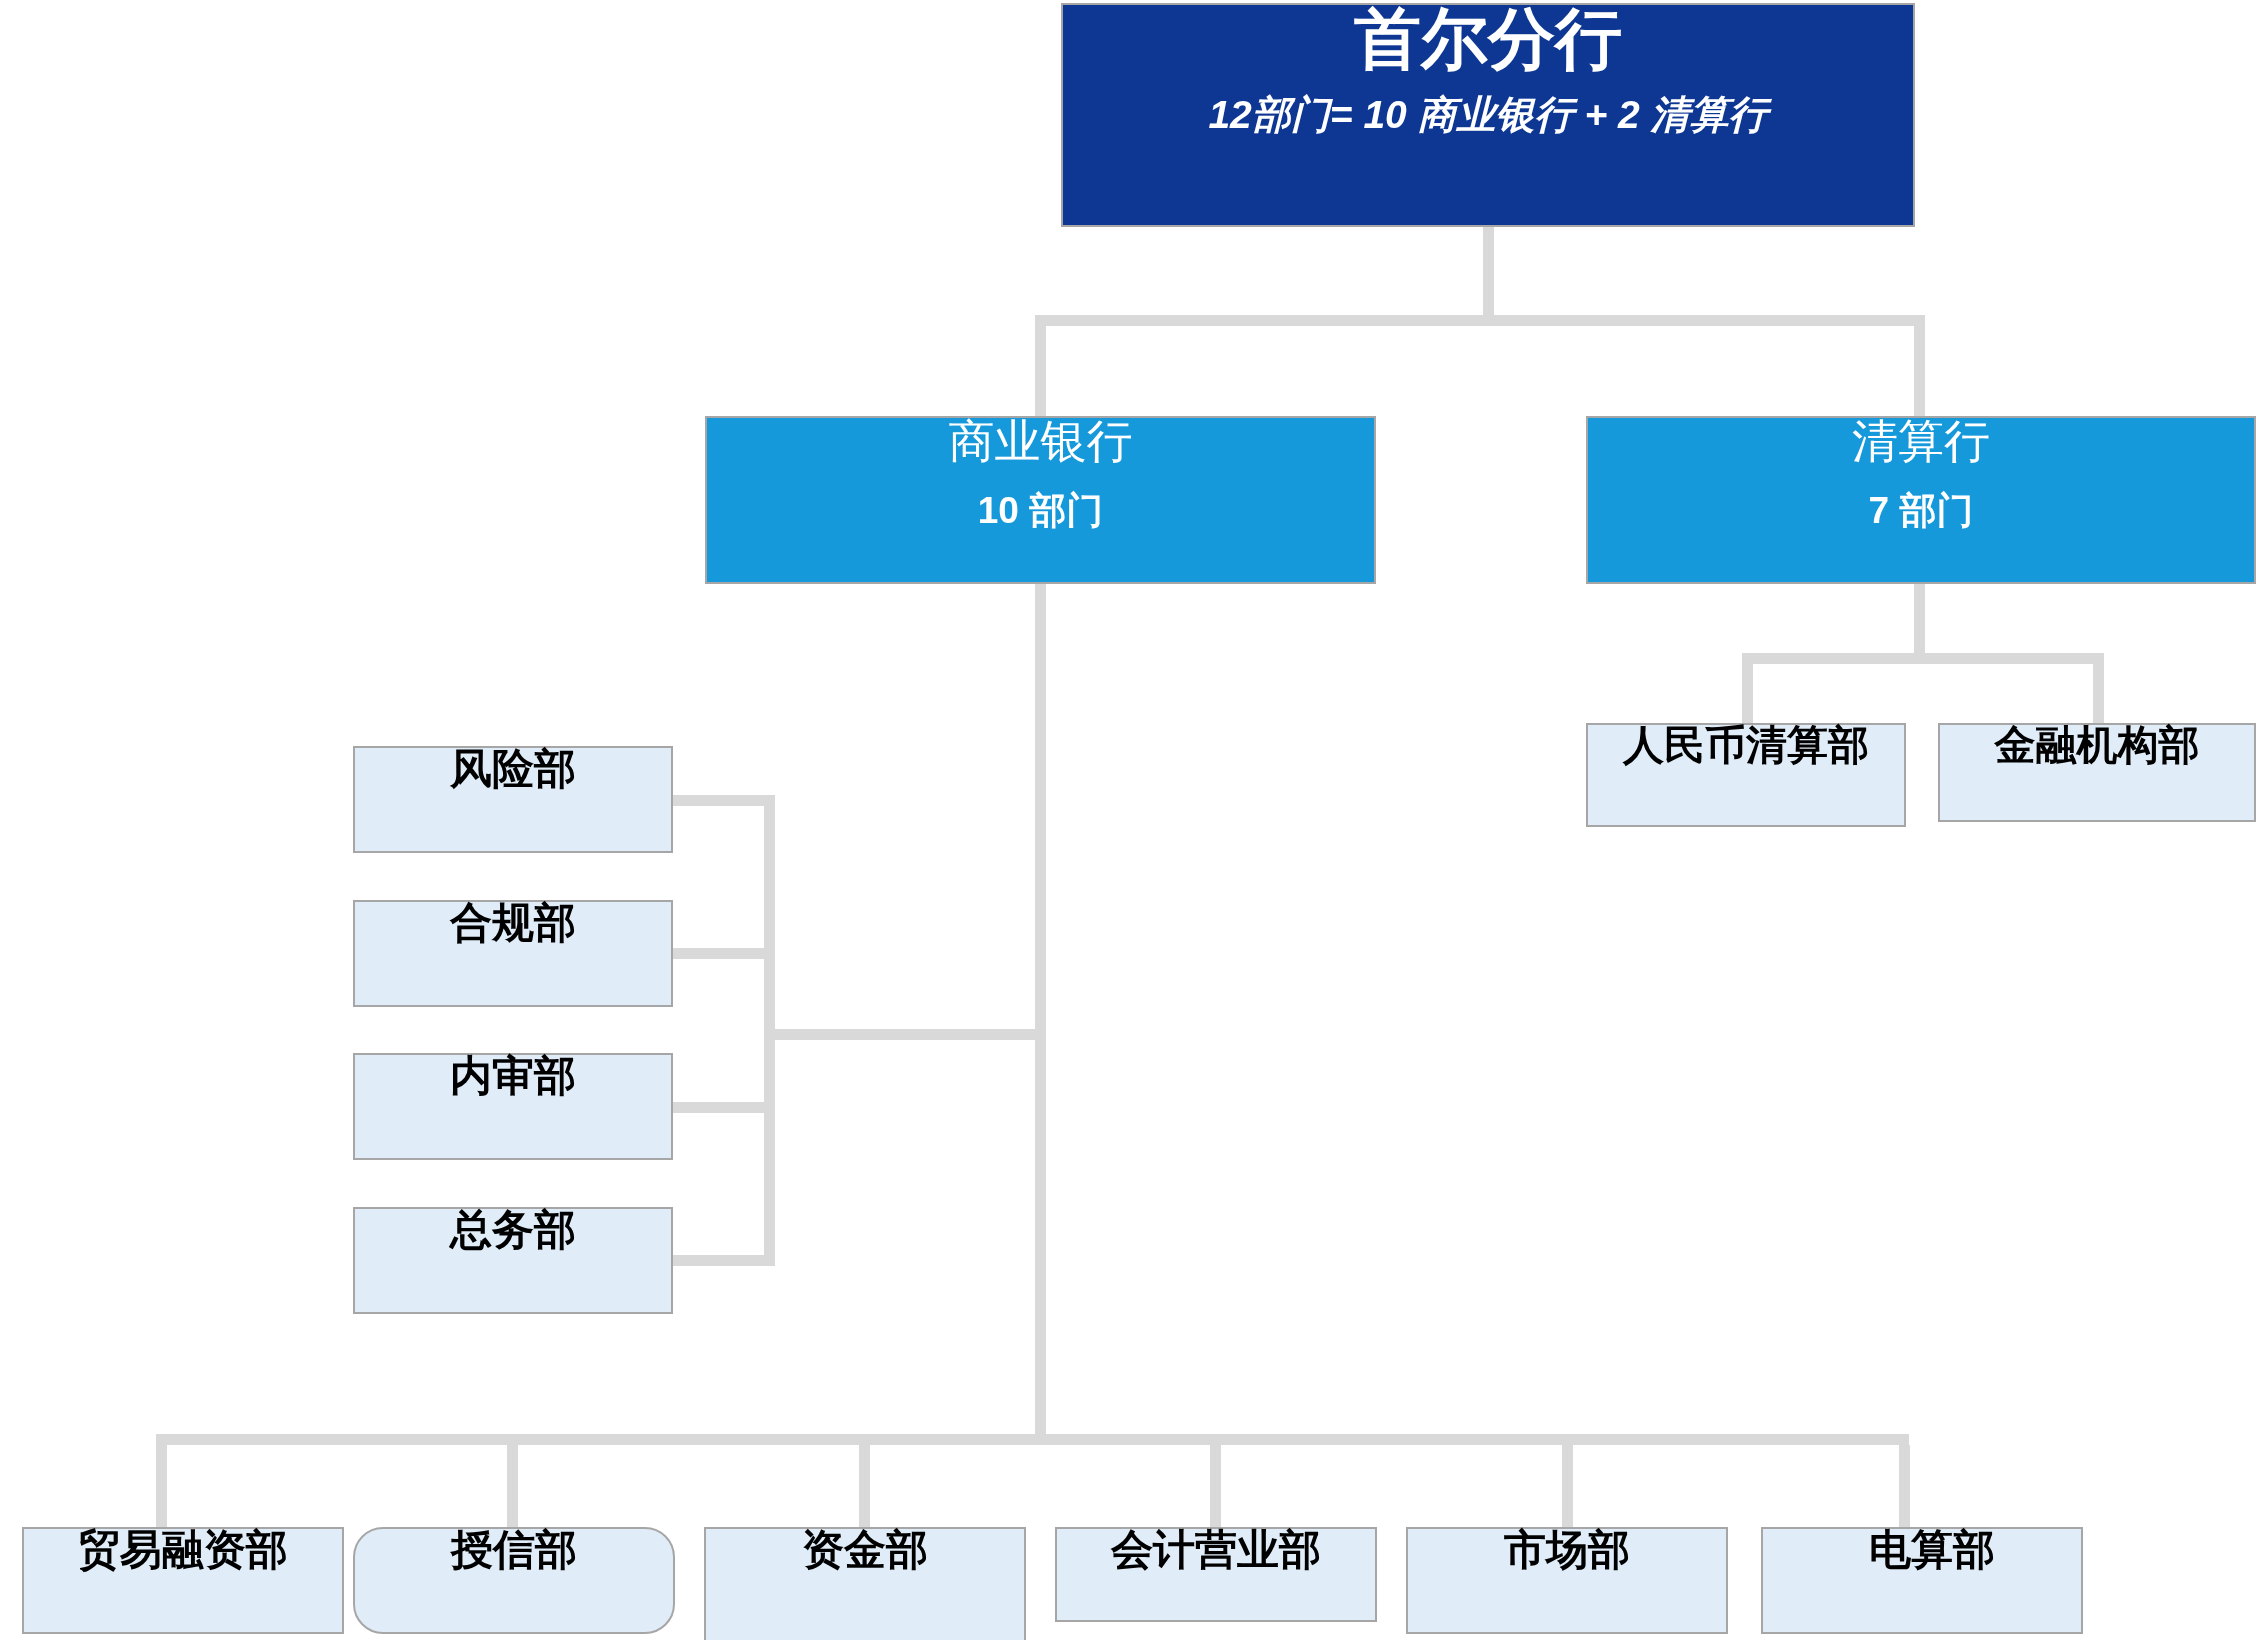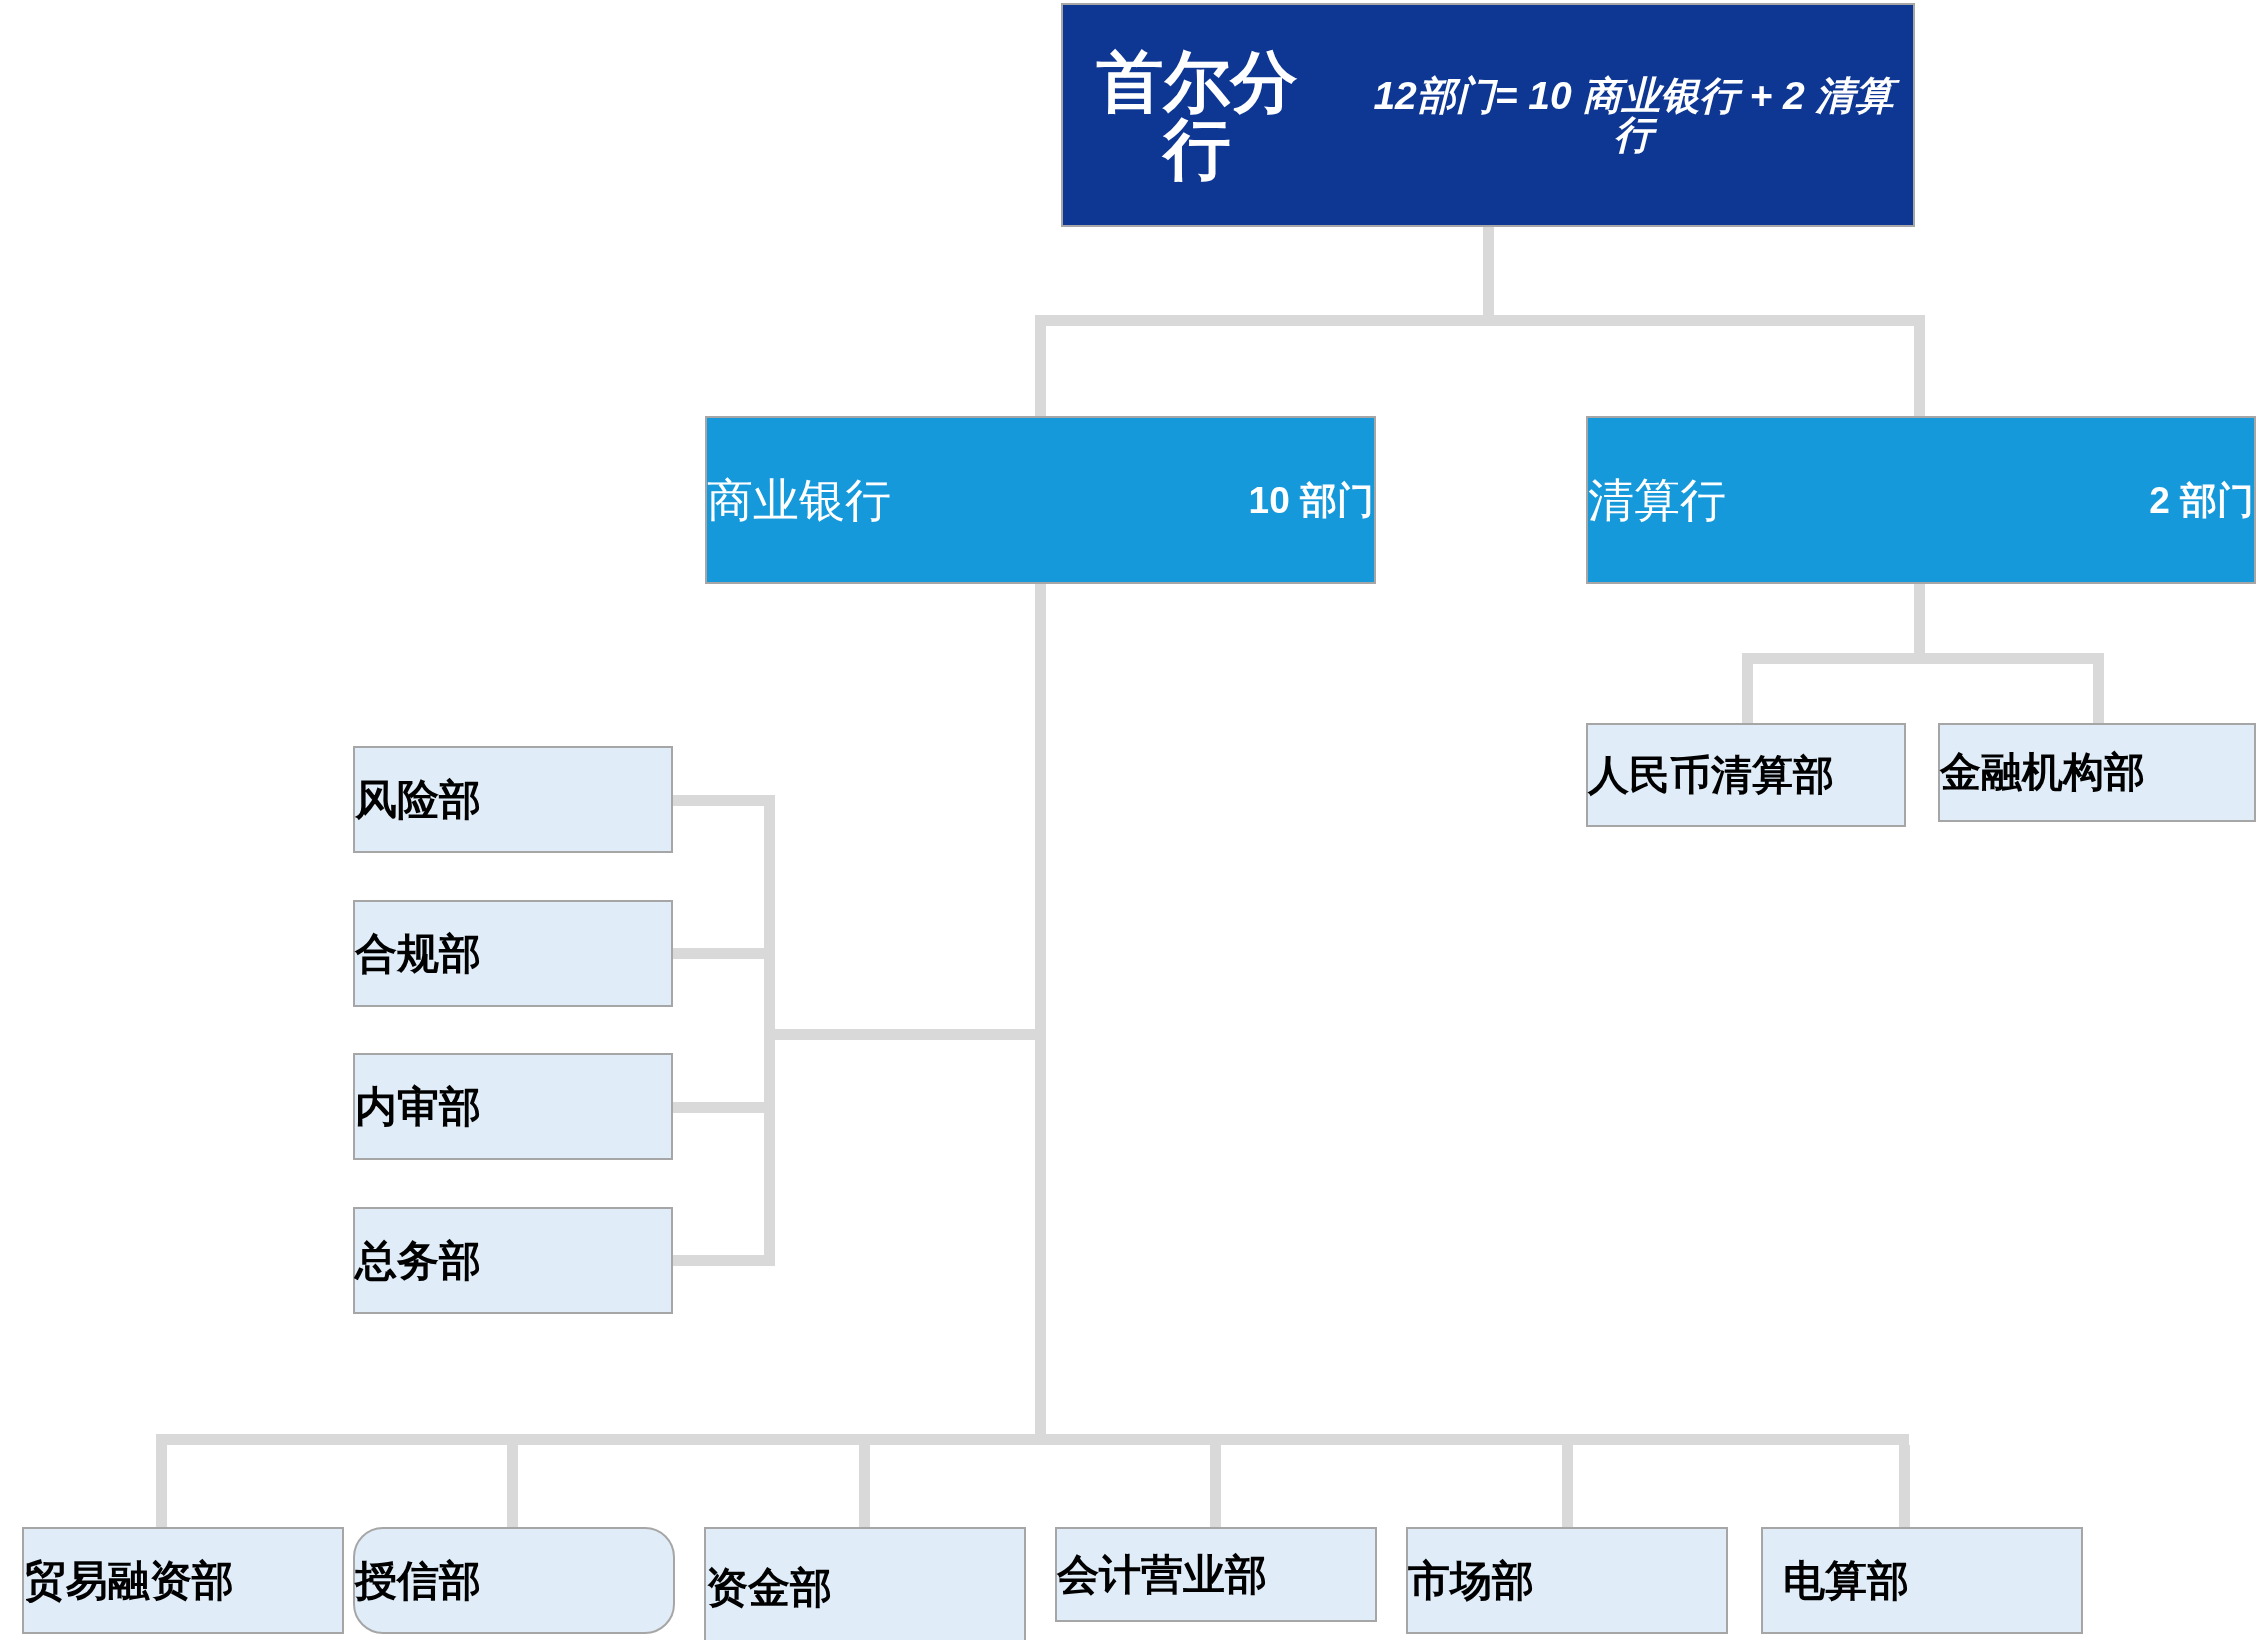--- a/index.html
+++ b/index.html
@@ -37,23 +37,23 @@
   .ln-bstub-3{left:859px; top:1445px;width:10.6px;height:82px;}
   .ln-bstub-4{left:1210px;top:1445px;width:10.6px;height:82px;}
   .ln-bstub-5{left:1562px;top:1445px;width:10.6px;height:82px;}
   .ln-bstub-6{left:1899px;top:1445px;width:10.6px;height:82px;}
 
   
   .node{
     position:absolute;
     box-sizing:border-box;
     display:flex;
-    flex-direction:row;
+    flex-direction:column;
     align-items:center;
-    justify-content:space-between;
+    justify-content:flex-start;
     text-align:center;
     border:2.6px solid var(--node-border,#A6A6A6);
   }
   .node-root{
     left:1061px;top:2.6px;width:854px;height:224px;
     background:var(--root-bg,#0E3793);
     color:var(--text-on-dark,#FFFFFF);
     gap:23px;
   }
   .node-root .title{font-size:67px;font-weight:bold;line-height:1;}
@@ -117,21 +117,21 @@
     <div class="title">首尔分行</div>
     <div class="subtitle">12部门= 10 商业银行 + 2 清算行</div>
   </div>
 
   <div class="node node-group node-commercial">
     <div class="title">商业银行</div>
     <div class="subtitle">10 部门</div>
   </div>
   <div class="node node-group node-clearing">
     <div class="title">清算行</div>
-    <div class="subtitle">2 部门</div>
+    <div class="subtitle">7 部门</div>
   </div>
 
   <div class="node node-leaf node-risk">风险部</div>
   <div class="node node-leaf node-compliance">合规部</div>
   <div class="node node-leaf node-audit">内审部</div>
   <div class="node node-leaf node-general">总务部</div>
 
   <div class="node node-leaf node-rmb">人民币清算部</div>
   <div class="node node-leaf node-fin">金融机构部</div>
 

